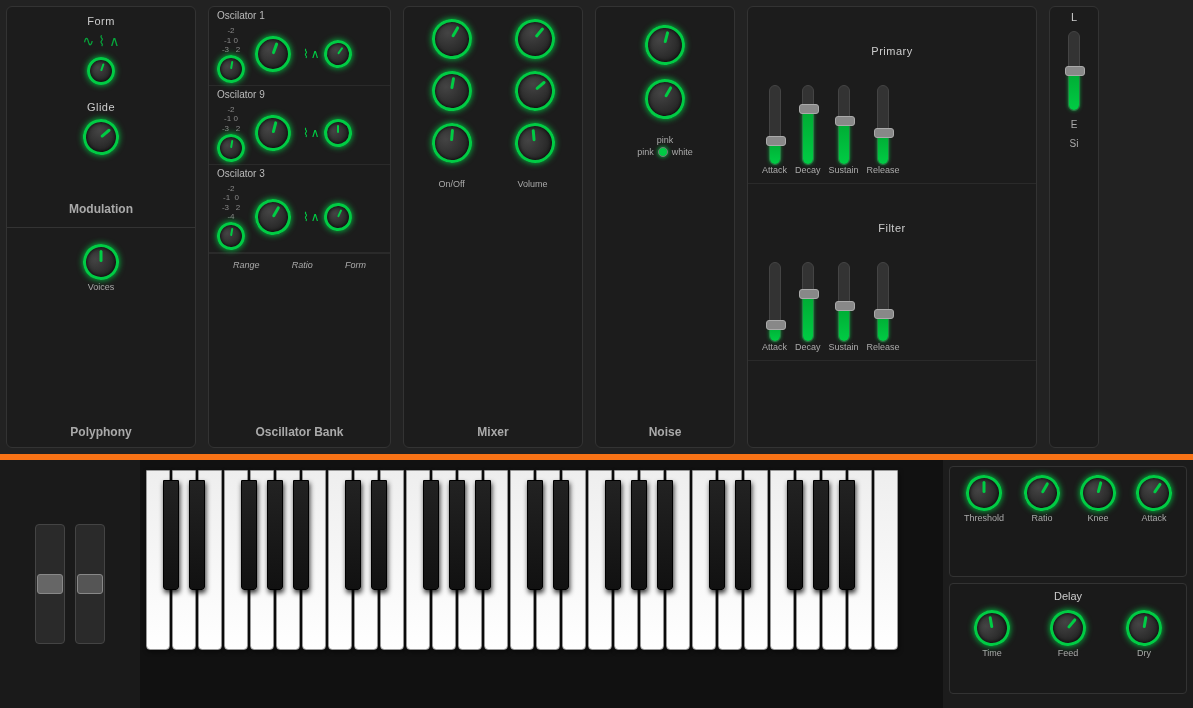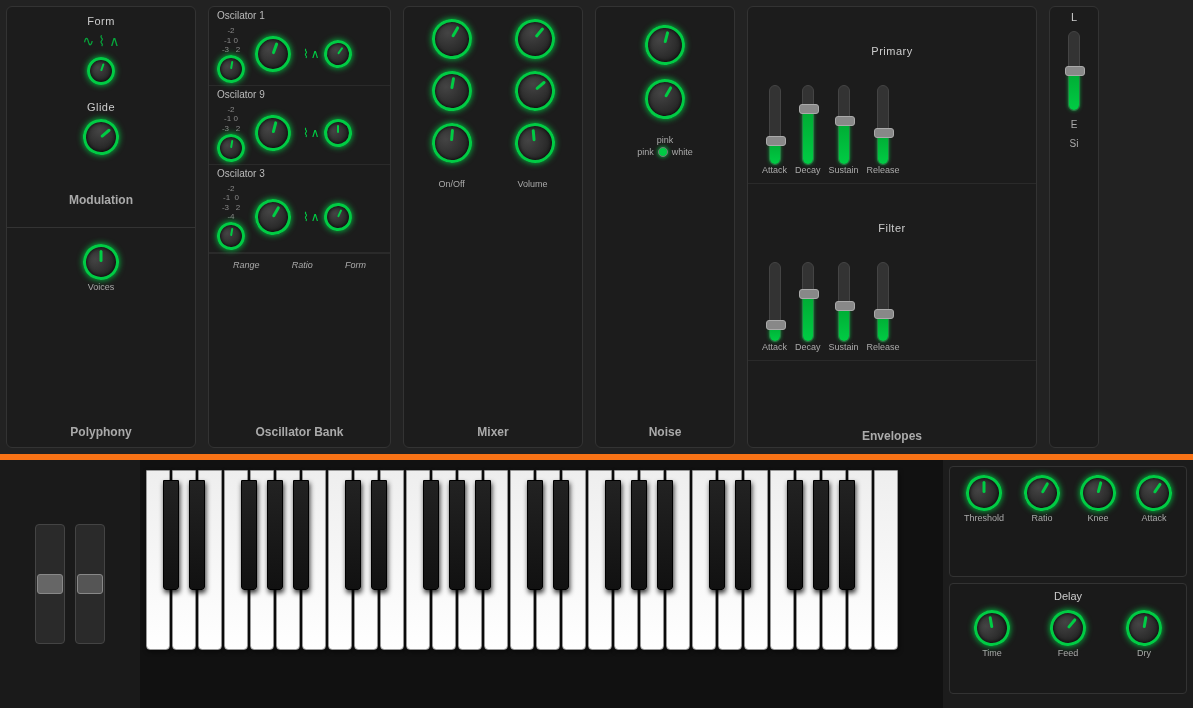--- a/index.html
+++ b/index.html
@@ -416,21 +416,21 @@
         <span class="waveform-icon">⌇</span>
         <span class="waveform-icon">∧</span>
       </div>
       <div class="knob-container">
         <div class="knob small"></div>
       </div>
       <div class="panel-title" style="margin-top:8px;">Glide</div>
       <div class="knob-container">
         <div class="knob medium" style="transform: rotate(30deg)"></div>
       </div>
-      <div class="panel-label" style="bottom: 20px; margin-top: 48px;">Modulation</div>
+      <div class="panel-label" style="bottom: 11px; margin-top: 48px;">Modulation</div>
     </div>
     <div class="polyphony-bottom">
       <div class="knob-container" style="margin-top:12px;">
         <div class="knob medium" style="transform: rotate(-20deg)"></div>
         <div class="knob-label">Voices</div>
       </div>
       <div class="panel-label">Polyphony</div>
     </div>
   </div>
 
@@ -616,21 +616,20 @@
         <div class="env-fader-group">
           <div class="fader-track">
             <div class="fader-fill" style="height:35%;"></div>
             <div class="fader-thumb" style="bottom:35%;left:-4px;"></div>
           </div>
           <div class="fader-label">Release</div>
         </div>
       </div>
     </div>
 
-    <div class="panel-label" style="bottom:4px;">Envelopes</div>
   </div>
 
   <div class="panel l-panel">
     <div style="padding:4px 2px;color:#ccc;font-size:11px;text-align:center;">L</div>
     <div style="display:flex;flex-direction:column;gap:8px;padding:4px 2px;align-items:center;">
       <div class="fader-track" style="height:80px;">
         <div class="fader-fill" style="height:50%;"></div>
         <div class="fader-thumb" style="bottom:50%;left:-4px;"></div>
       </div>
     </div>

